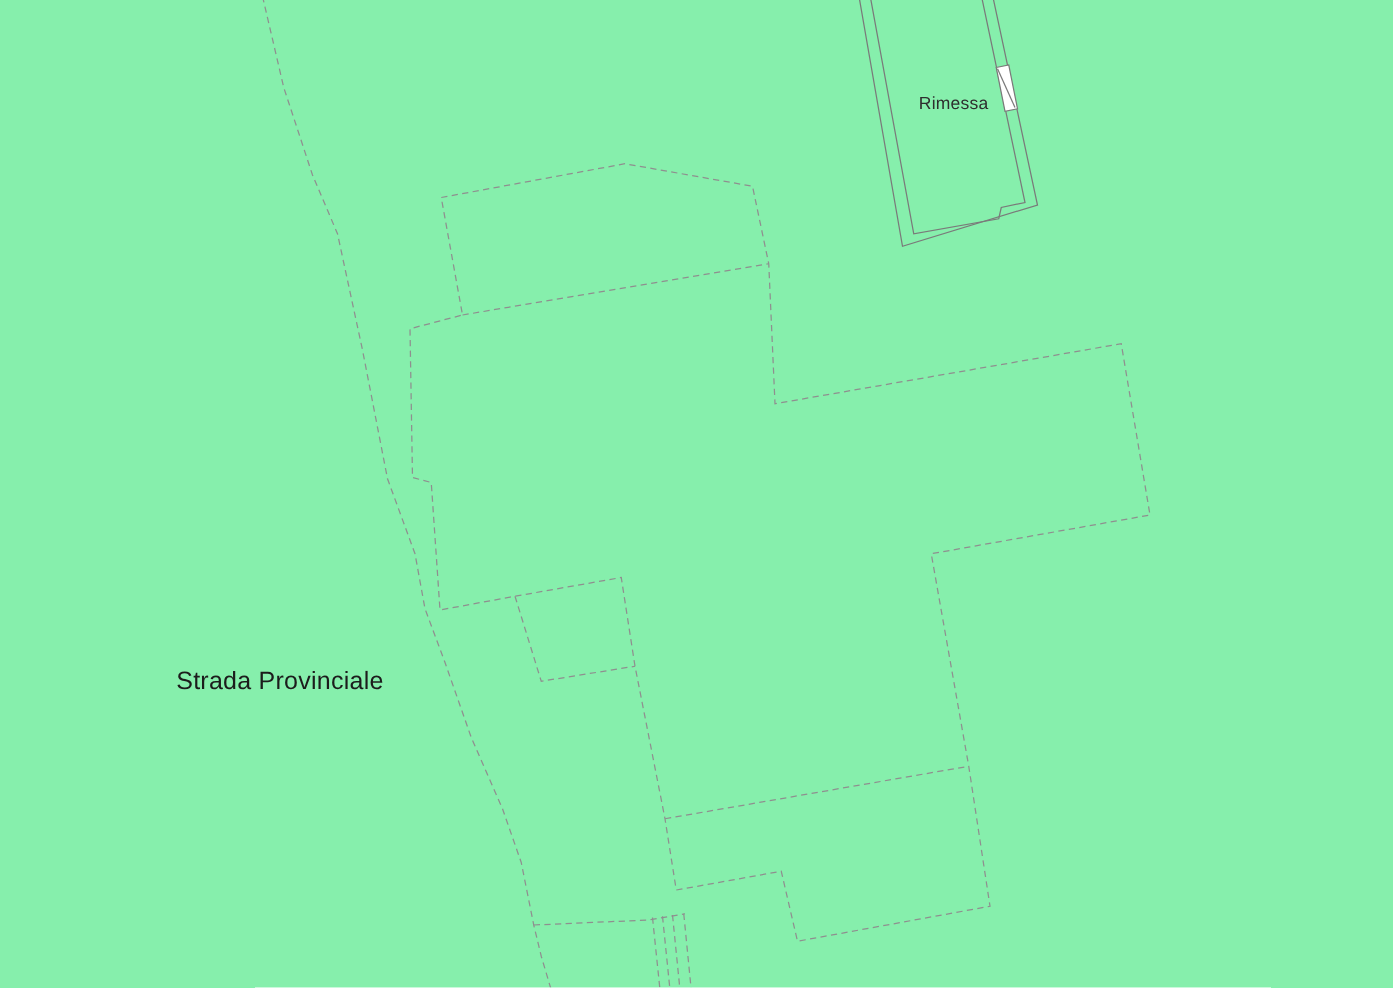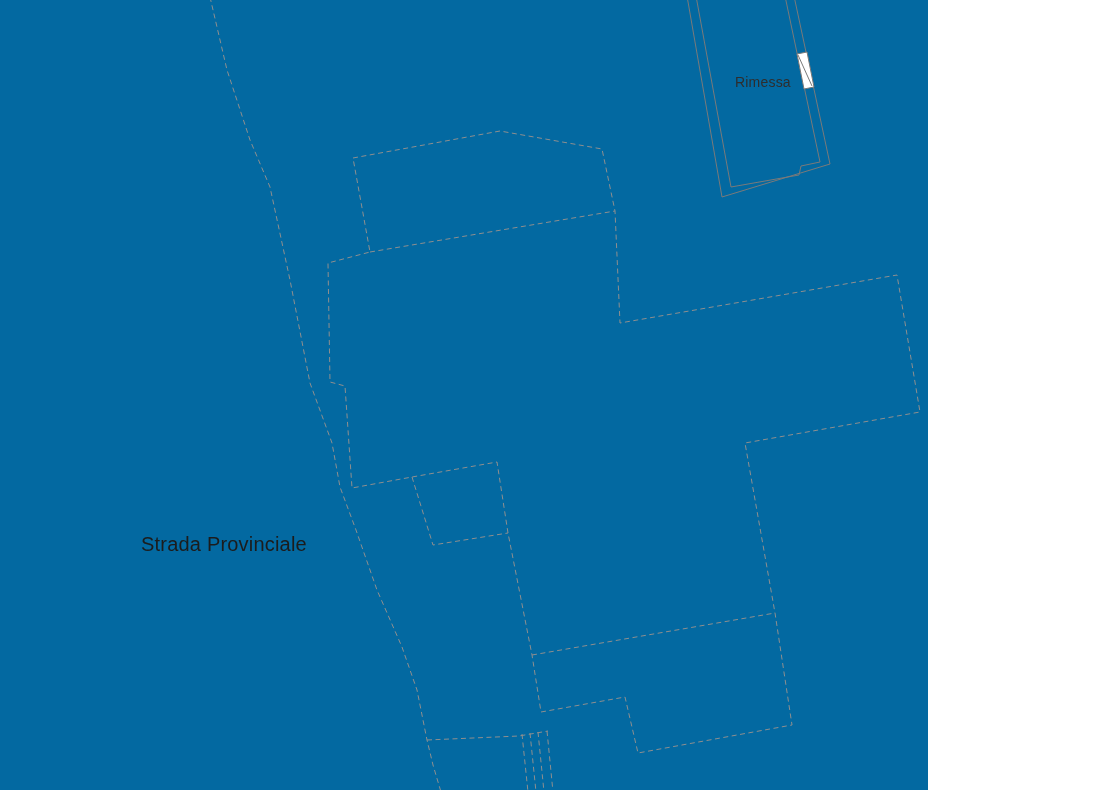--- a/index.html
+++ b/index.html
@@ -3,23 +3,23 @@
 <meta charset="utf-8">
 <style>
   html, body {
     margin: 0;
     padding: 0;
     background: #ffffff;
     font-family: "Liberation Sans", sans-serif;
   }
   .canvas {
     position: relative;
-    width: 928px;
+    width: 1114px;
     height: 790px;
-    background: #0369a1;
+    background: #86efac;
     overflow: hidden;
   }
   svg { display: block; }
   .shape {
     fill: none;
     stroke-width: 1;
     stroke-linejoin: miter;
     stroke-linecap: butt;
   }
   .dashed { stroke-dasharray: 5 3.5; }

